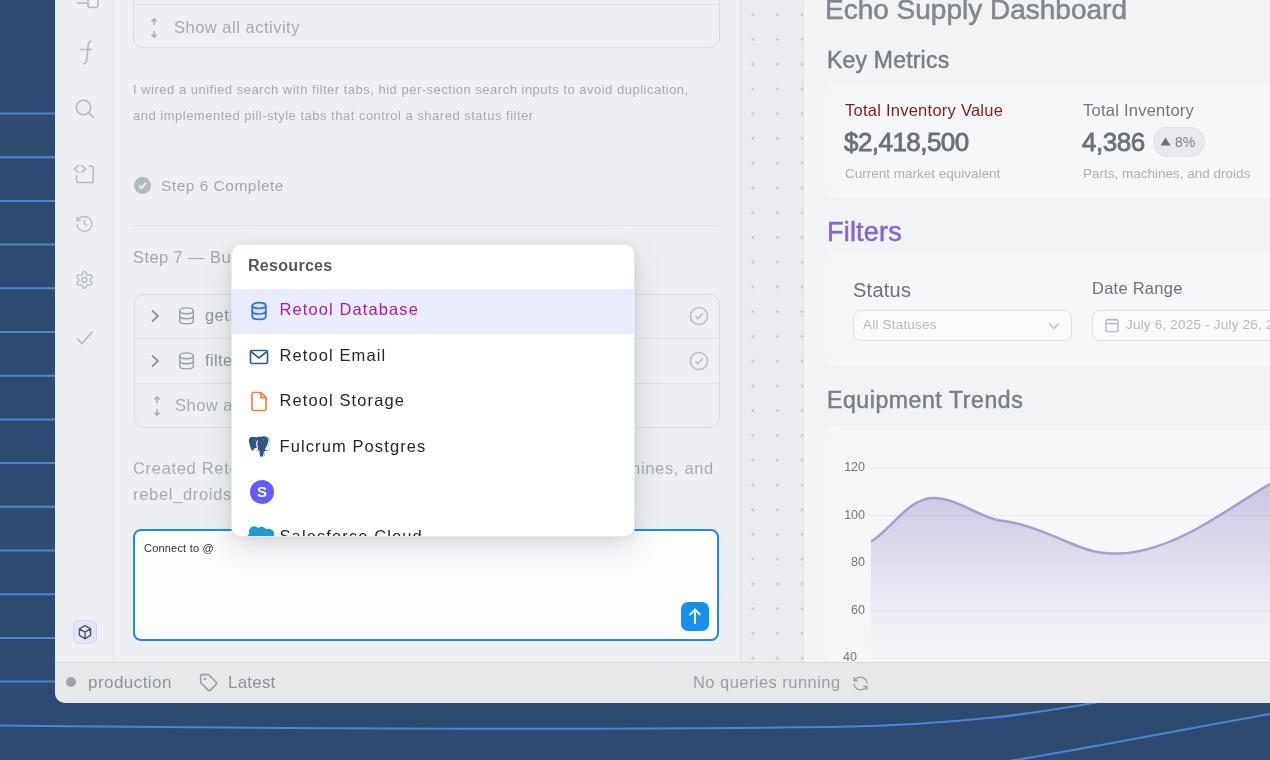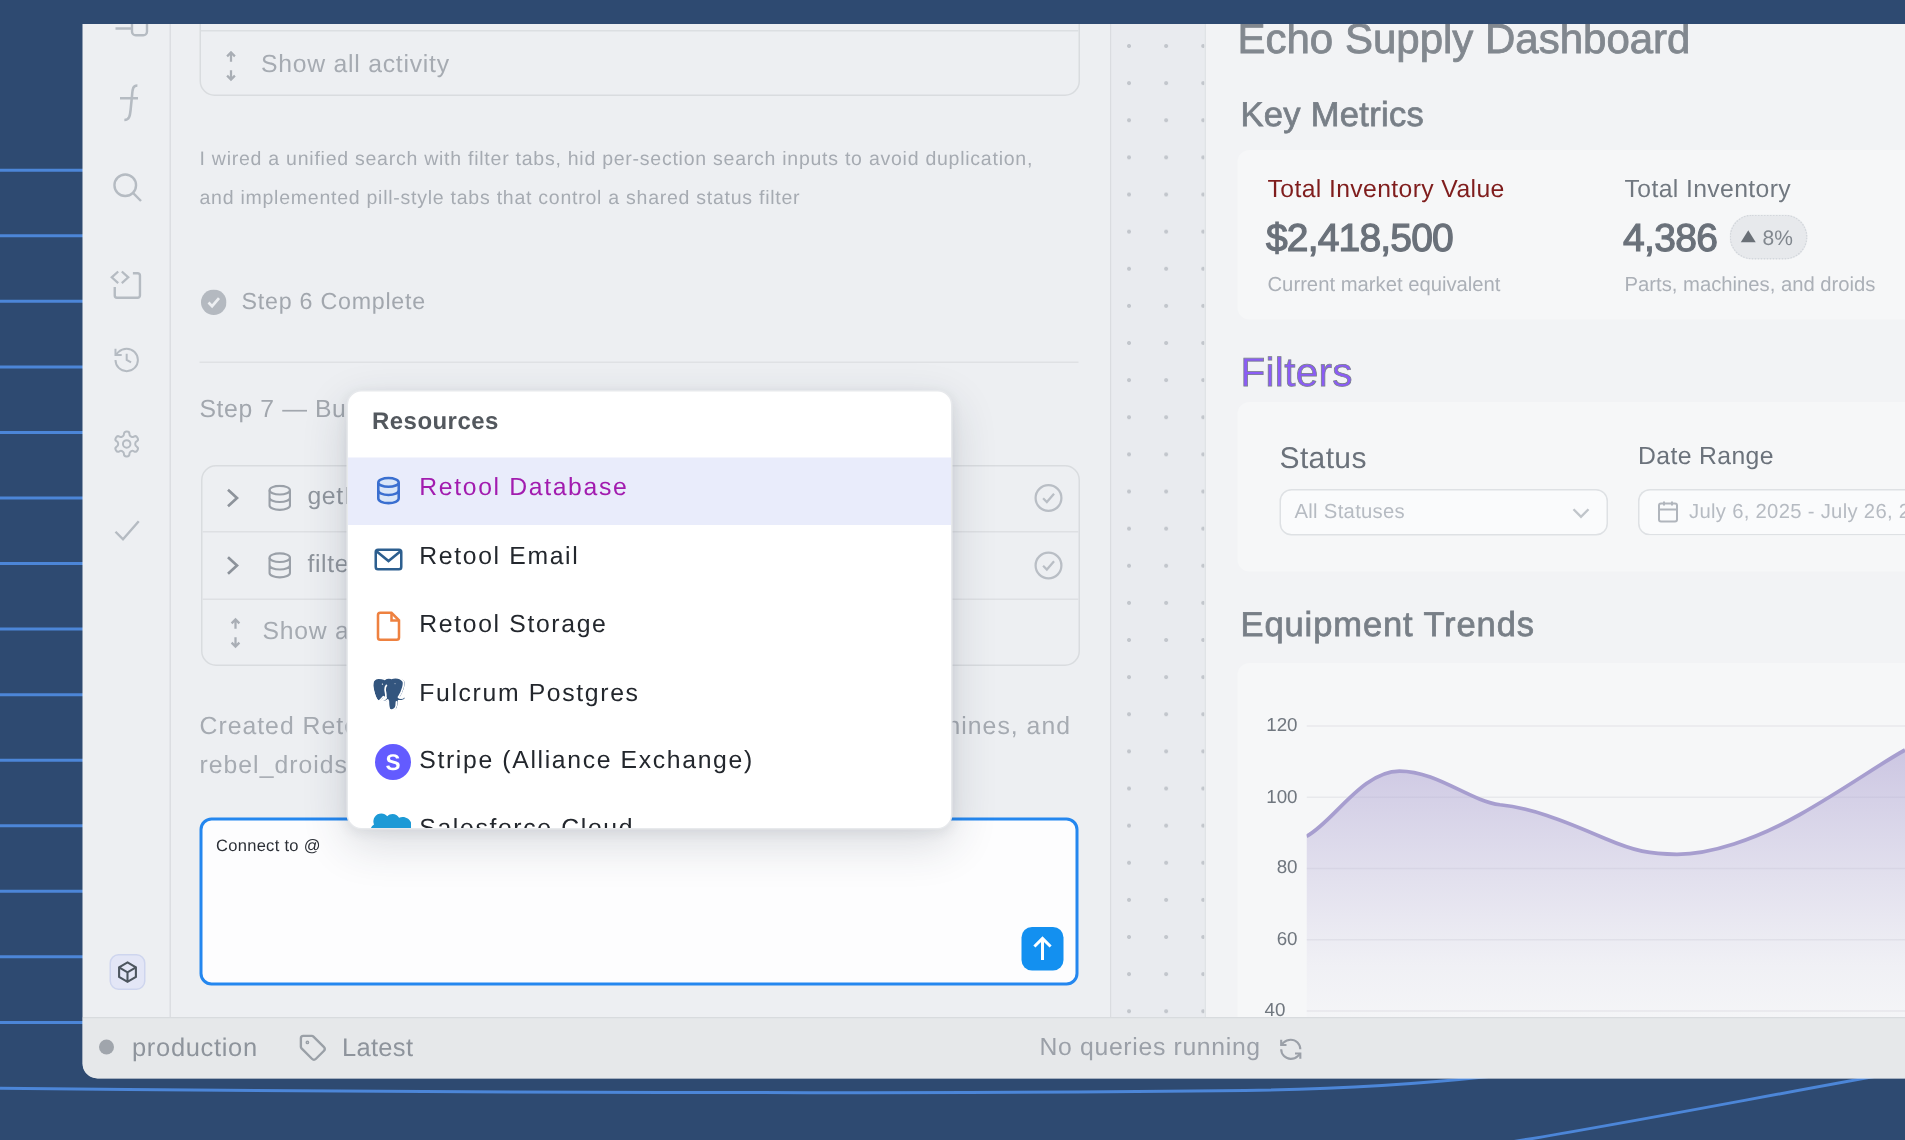--- a/index.html
+++ b/index.html
@@ -2,21 +2,21 @@
 <html><head>
 <meta charset="utf-8">
 <style>
   * { margin:0; padding:0; box-sizing:border-box; }
   html,body { width:1270px; height:760px; overflow:hidden; }
   body { font-family:"Liberation Sans", sans-serif; background:#2e4a71; position:relative; }
   .abs { position:absolute; }
   #bgsvg { position:absolute; left:0; top:0; }
   
   #win { position:absolute; left:55px; top:0; width:1215px; height:703px;
-         background:#edeff2; border-radius:0 0 0 10px; overflow:hidden;margin-top:16px; }
+         background:#edeff2; border-radius:0 0 0 10px; overflow:hidden; }
   
   #rail { position:absolute; left:0; top:0; width:59px; height:662px; border-right:1px solid #dcdee2; }
   #chat { position:absolute; left:60px; top:0; width:625px; height:662px; }
   #chatborder { position:absolute; left:685px; top:0; width:1px; height:662px; background:#dadce0; }
   #canvas { position:absolute; left:686px; top:0; width:529px; height:662px; background:#e9ebef;
     background-image:radial-gradient(circle, #c2c6cc 1.25px, rgba(194,198,204,0) 1.45px);
     background-size:24.75px 24.75px; background-position:-0.7px 2.3px; }
   #frame { position:absolute; left:748px; top:0; width:467px; height:662px; background:#f2f3f5; border-left:1px solid #e0e3e6; }
   #botbar { position:absolute; left:0; top:662px; width:1215px; height:41px; background:#e6e8ea;
             border-top:1px solid #d8dbde; border-radius:0 0 0 10px; }
@@ -240,21 +240,20 @@
       </g>
       <path d="M8.3 5.6a.53.44 0 1 1-1.06 0 .53.44 0 1 1 1.06 0" fill="#fff"></path>
       <path d="M17.5 5.4a.42.35 0 1 1-.84 0 .42.35 0 1 1 .84 0" fill="#fff"></path>
     </svg>
     <div class="abs" style="left:48px; top:191.5px; font-size:16.5px; letter-spacing:1.1px; color:#23272d;">Fulcrum Postgres</div>
 
     <svg class="abs" style="left:18px; top:235px;" width="24" height="24" viewBox="0 0 24 24">
       <circle cx="12" cy="12" r="12" fill="#635bff"></circle>
       <text x="12" y="17" text-anchor="middle" font-family="Liberation Sans" font-size="15" font-weight="bold" fill="#fff">S</text>
     </svg>
-    <div class="abs" style="left:48px; top:237px; font-size:16.5px; letter-spacing:1.1px; color:#23272d;">Stripe (Alliance Exchange)</div>
 
     <svg class="abs" style="left:15px; top:281px;" width="27" height="20" viewBox="0 0 27 20">
       <path d="M11.2 2.2c.9-.94 2.15-1.52 3.54-1.52 1.84 0 3.45 1.03 4.3 2.56a5.9 5.9 0 0 1 2.43-.52c3.32 0 6.03 2.72 6.03 6.07s-2.7 6.07-6.03 6.07c-.41 0-.8-.04-1.19-.12a4.4 4.4 0 0 1-3.85 2.27 4.37 4.37 0 0 1-1.93-.45 5.02 5.02 0 0 1-4.6 3.02 5.02 5.02 0 0 1-4.7-3.26 4.63 4.63 0 0 1-.96.1A4.67 4.67 0 0 1 0 11.74c0-1.73.94-3.24 2.34-4.05a5.36 5.36 0 0 1 4.92-7.44c1.6 0 3.02.74 3.94 1.95" fill="#1d9ad6"></path>
     </svg>
     <div class="abs" style="left:48px; top:281.5px; font-size:16.5px; letter-spacing:1.1px; color:#23272d;">Salesforce Cloud</div>
   </div>
 
   <div class="abs" style="left:11px; top:677px; width:10px; height:10px; border-radius:50%; background:#a0a5ac;"></div>
   <div class="abs" style="left:33px; top:673px; font-size:17px; letter-spacing:0.45px; color:#8e949c;">production</div>
   <svg class="abs" style="left:144px; top:673px;" width="19" height="19" viewBox="0 0 24 24" fill="none" stroke="#9aa0a7" stroke-width="2">

